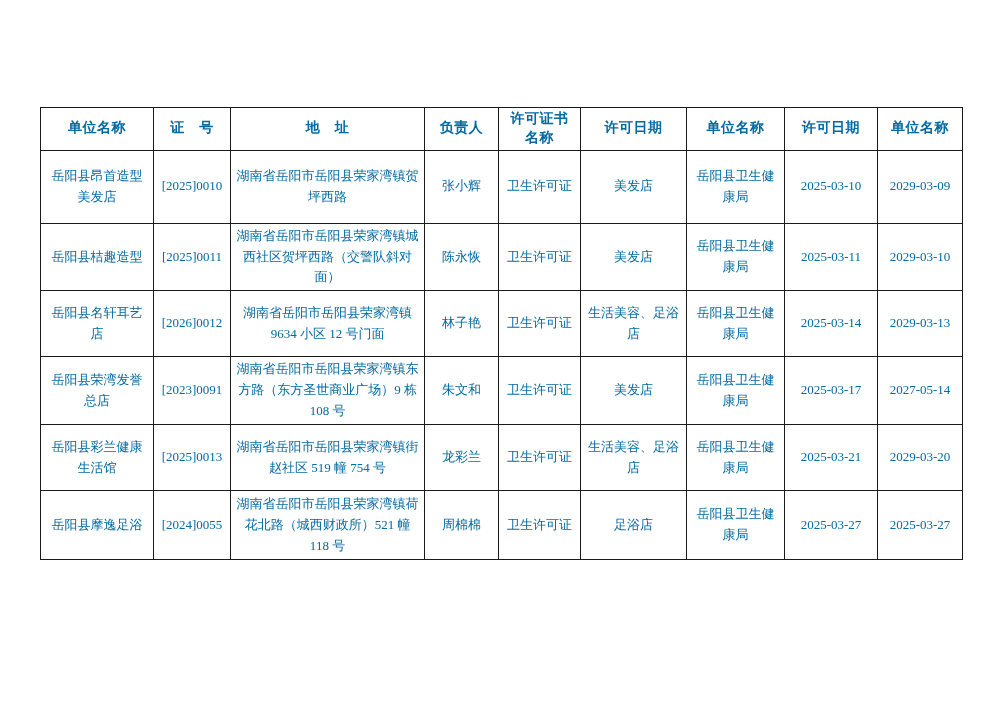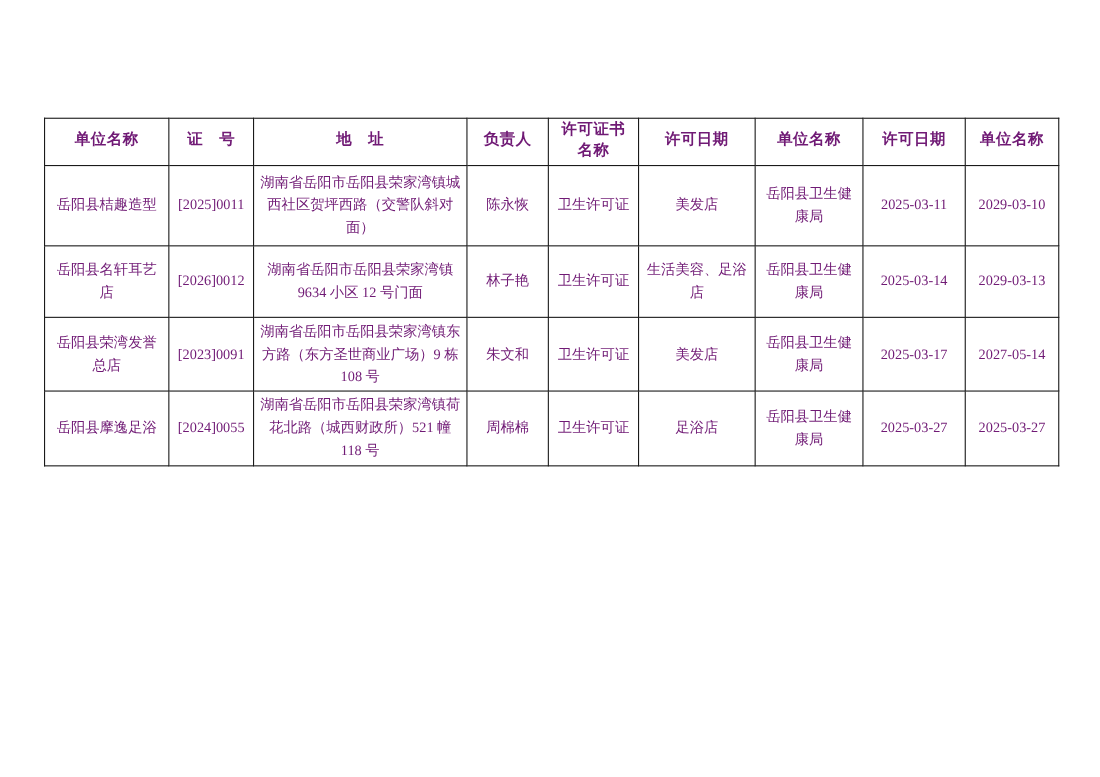--- a/index.html
+++ b/index.html
@@ -6,21 +6,21 @@
     margin: 0;
     padding: 0;
     background: #ffffff;
   }
   .page {
     position: relative;
     width: 1000px;
     height: 706px;
     background: #ffffff;
     font-family: "Liberation Serif", "DejaVu Serif", serif;
-    color: #701a75;
+    color: #0369a1;
     overflow: hidden;
   }
   table.permits {
     position: absolute;
     left: 40px;
     top: 107px;
     width: 922px;
     border-collapse: collapse;
     table-layout: fixed;
   }
@@ -85,20 +85,31 @@
         <th>负责人</th>
         <th>许可证书名称</th>
         <th>许可日期</th>
         <th>单位名称</th>
         <th>许可日期</th>
         <th>单位名称</th>
       </tr>
     </thead>
     <tbody>
         <tr>
+      <td>岳阳县昂首造型美发店</td>
+      <td>[2025]0010</td>
+      <td>湖南省岳阳市岳阳县荣家湾镇贺坪西路</td>
+      <td>张小辉</td>
+      <td>卫生许可证</td>
+      <td>美发店</td>
+      <td>岳阳县卫生健康局</td>
+      <td>2025-03-10</td>
+      <td>2029-03-09</td>
+    </tr>
+        <tr>
       <td>岳阳县桔趣造型</td>
       <td>[2025]0011</td>
       <td>湖南省岳阳市岳阳县荣家湾镇城西社区贺坪西路（交警队斜对面）</td>
       <td>陈永恢</td>
       <td>卫生许可证</td>
       <td>美发店</td>
       <td>岳阳县卫生健康局</td>
       <td>2025-03-11</td>
       <td>2029-03-10</td>
     </tr>
@@ -118,20 +129,31 @@
       <td>[2023]0091</td>
       <td>湖南省岳阳市岳阳县荣家湾镇东方路（东方圣世商业广场）9 栋 108 号</td>
       <td>朱文和</td>
       <td>卫生许可证</td>
       <td>美发店</td>
       <td>岳阳县卫生健康局</td>
       <td>2025-03-17</td>
       <td>2027-05-14</td>
     </tr>
         <tr>
+      <td>岳阳县彩兰健康生活馆</td>
+      <td>[2025]0013</td>
+      <td>湖南省岳阳市岳阳县荣家湾镇街赵社区 519 幢 754 号</td>
+      <td>龙彩兰</td>
+      <td>卫生许可证</td>
+      <td>生活美容、足浴店</td>
+      <td>岳阳县卫生健康局</td>
+      <td>2025-03-21</td>
+      <td>2029-03-20</td>
+    </tr>
+        <tr>
       <td>岳阳县摩逸足浴</td>
       <td>[2024]0055</td>
       <td>湖南省岳阳市岳阳县荣家湾镇荷花北路（城西财政所）521 幢 118 号</td>
       <td>周棉棉</td>
       <td>卫生许可证</td>
       <td>足浴店</td>
       <td>岳阳县卫生健康局</td>
       <td>2025-03-27</td>
       <td>2025-03-27</td>
     </tr>

